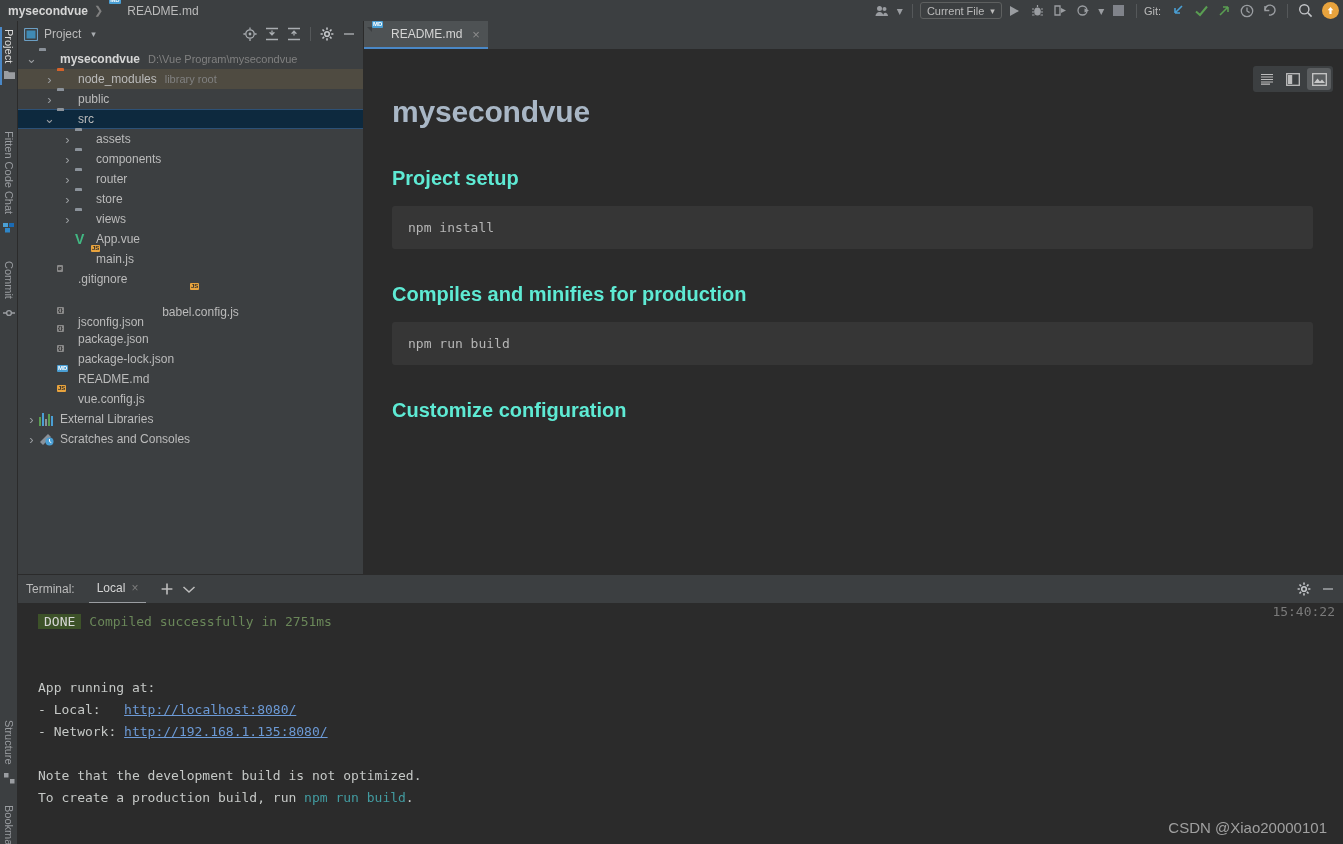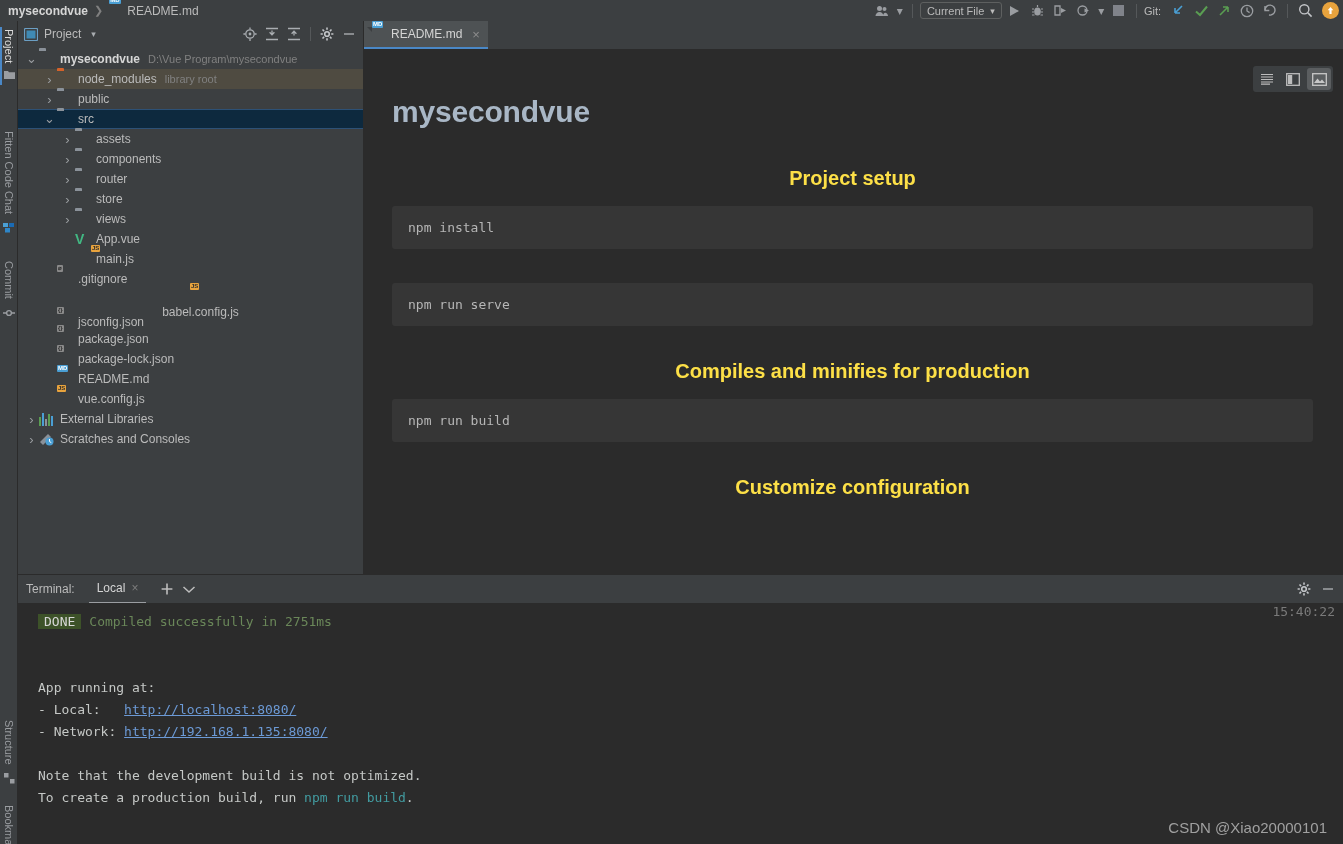--- a/index.html
+++ b/index.html
@@ -136,21 +136,21 @@
   .vt-btn {
     width: 24px; height: 22px; display:flex; align-items:center; justify-content:center;
     border-radius: 3px;
   }
   .vt-btn.on { background: #5b5e60; }
   .md-body { padding: 46px 30px 0 28px; }
   .md-h1 {
     color: #a9b7c6; font-size: 30px; font-weight: bold; letter-spacing: -0.2px;
     margin-bottom: 38px;
   }
-  .md-h2 { color: #fde047; font-size: 20px; font-weight: bold; margin-bottom: 16px; text-align: center; }
+  .md-h2 { color: #5eead4; font-size: 20px; font-weight: bold; margin-bottom: 16px; }
   .md-code {
     background: #363636; border-radius: 3px; padding: 14px 16px;
     color: #b6b6b6; font-family: "DejaVu Sans Mono", monospace; font-size: 13px;
     margin-bottom: 34px;
   }
 
   
   .term-wrap {
     position: absolute; left: 18px; top: 574px; width: 1325px; height: 270px;
     background: #ffffff;
@@ -530,21 +530,20 @@
       </div>
 
       <div class="md-body">
         <div class="md-h1">mysecondvue</div>
 
         <div>
           <div class="md-h2">Project setup</div>
           <div class="md-code">npm install</div>
         </div>
         <div>
-          <div class="md-code">npm run serve</div>
         </div>
         <div>
           <div class="md-h2">Compiles and minifies for production</div>
           <div class="md-code">npm run build</div>
         </div>
         <div>
           <div class="md-h2">Customize configuration</div>
         </div>
       </div>
     </div>

